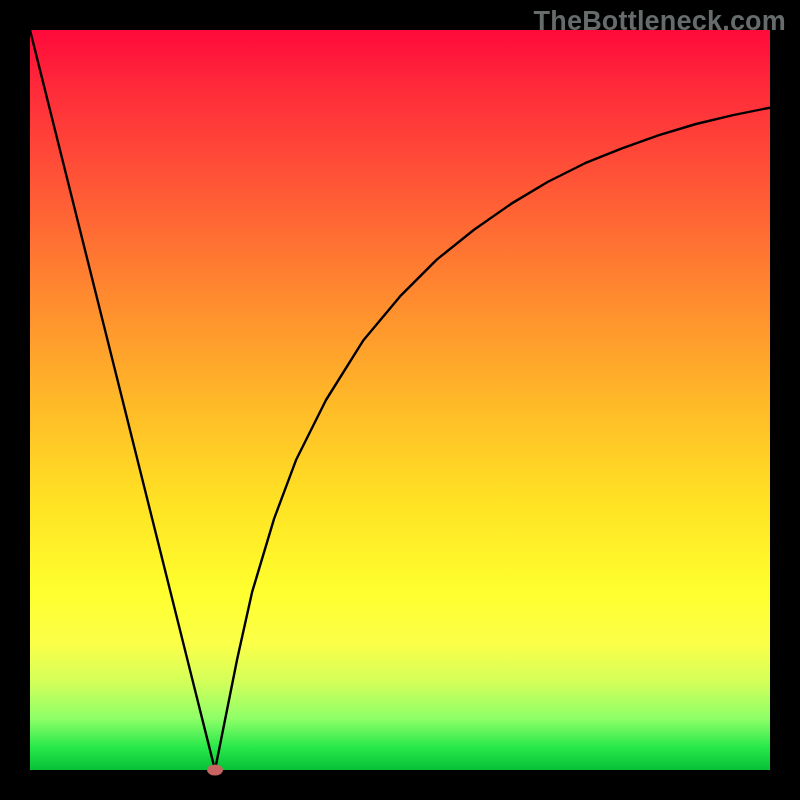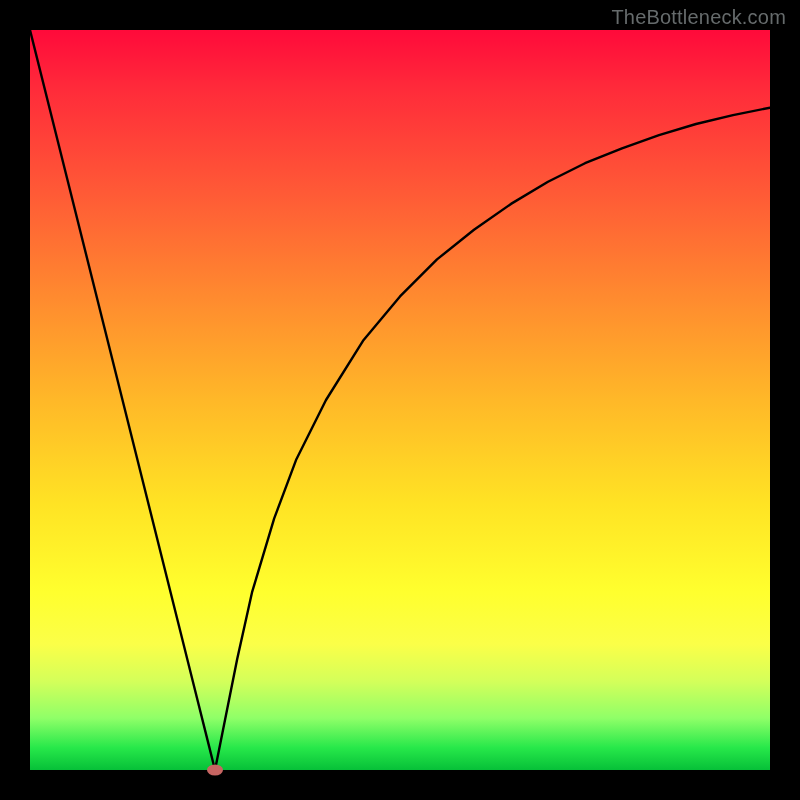--- a/index.html
+++ b/index.html
@@ -27,22 +27,22 @@
       #d4ff5a 88%,
       #8fff68 93%,
       #27e84a 97%,
       #06c038 100%);
   }
   .watermark {
     position: absolute;
     top: 6px;
     right: 14px;
     font-family: Arial, Helvetica, sans-serif;
-    font-size: 20px;
-    font-weight: 400;
+    font-size: 27px;
+    font-weight: 700;
     color: #666b6c;
     letter-spacing: 0.2px;
     user-select: none;
   }
   svg { position: absolute; left: 0; top: 0; }
   .marker {
     position: absolute;
     width: 16px;
     height: 11px;
     border-radius: 50%;

